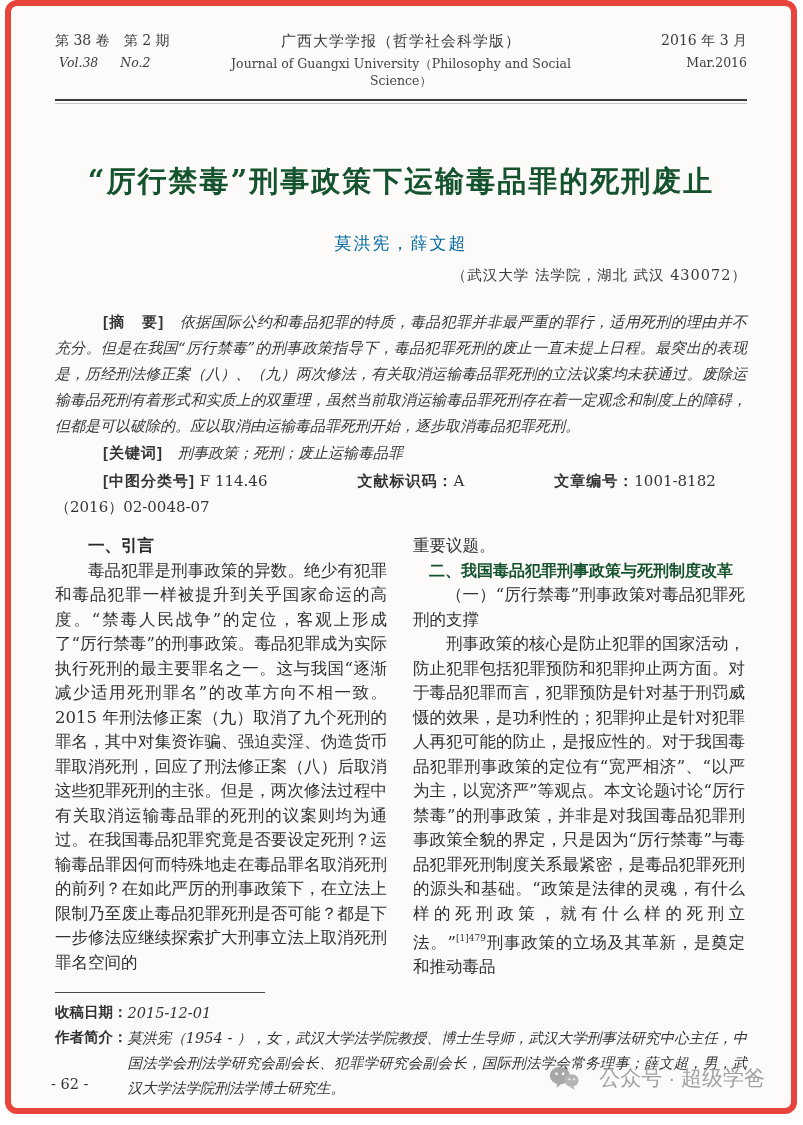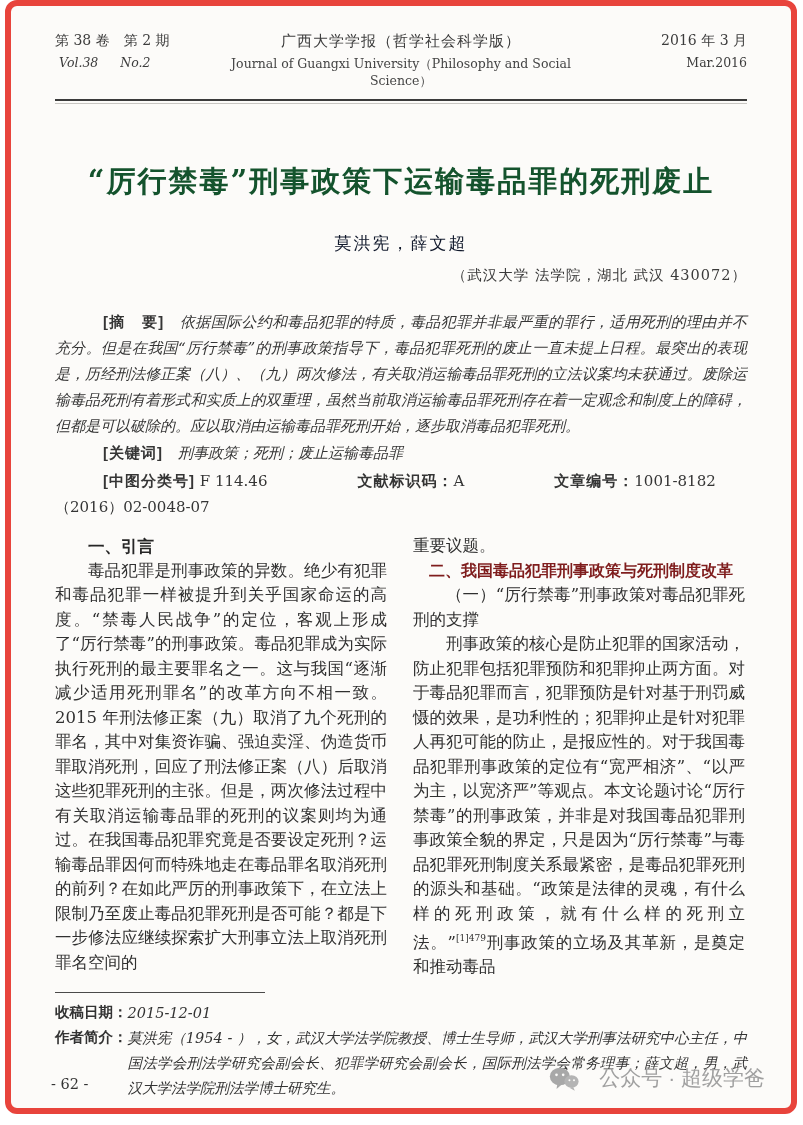--- a/index.html
+++ b/index.html
@@ -28,53 +28,53 @@
   .rule-thick { height:2px; background:#3b3b3b; margin-top:9px; }
   .rule-thin  { height:1px; background:#c8c6c2; margin-top:2px; }
 
   
   .title {
     margin-top:58px; text-align:center;
     font-size:29px; font-weight:bold; color:#14532d;
     letter-spacing:2px;
     font-family:"DejaVu Serif", serif;
   }
-  .authors { margin-top:30px; text-align:center; font-size:17px; color:#0f172a; letter-spacing:2px; }
+  .authors { margin-top:30px; text-align:center; font-size:17px; color:#0369a1; letter-spacing:2px; }
   .affil   { margin-top:11px; text-align:right; font-size:14.5px; color:#3a3a3a; letter-spacing:1px; }
 
   
   .meta { margin-top:24px; font-size:15px; line-height:26px; color:#353535; }
   .abstract { text-align:justify; font-style:italic; }
   .blabel { font-weight:bold; font-style:normal; font-family:"Liberation Sans", sans-serif; letter-spacing:1px;margin-left:48px; }
   .kwline { margin-top:1px; font-style:italic; }
   .clcline { margin-top:2px; font-style:normal; }
   .clcline .gap { display:inline-block; width:42px; }
   .doi { margin-top:4px; font-size:12.5px; color:#3d3d3d; font-style:normal; }
 
   
   .columns { display:flex; gap:26px; margin-top:14px; }
   .col { width:332px; font-size:16.5px; line-height:24.5px; text-align:justify; color:#303030; }
-  .h1 { font-family:Liberation Sans, sans-serif; font-weight:bold; color:#262626; text-indent:2em; font-size:16.5px; }
-  .h2 { font-family:"Liberation Sans", sans-serif; font-weight:bold; color:#7f1d1d; text-indent:1em; font-size:16px; }
+  .h1 { font-family:Liberation Serif, serif; font-weight:bold; color:#262626; text-indent:2em; font-size:16.5px; }
+  .h2 { font-family:"Liberation Sans", sans-serif; font-weight:bold; color:#14532d; text-indent:1em; font-size:16px; }
   .p-indent { text-indent:2em; }
   .p-cont { text-indent:0; }
   sup.cite { font-size:9px; color:#303030; }
 
   
   .foot-divider { width:210px; height:1px; background:#4a4a4a; margin-top:12px; }
   .footnote { margin-top:8px; font-size:14.5px; line-height:25px; color:#333; }
   .fn-row { display:flex; }
   .fn-label { font-family:Liberation Mono, monospace; font-weight:bold; white-space:nowrap; }
   .fn-text { flex:1; font-style:italic; text-align:justify; }
 
   
   .pageno { position:absolute; left:40px; bottom:16px; font-size:14.5px; color:#333; }
   .watermark {
     position:absolute; right:26px; bottom:16px;
-    display:flex; align-items:flex-end; gap:20px;
+    display:flex; align-items:center; gap:20px;
     color:#a0a0a0; font-size:21px; font-family:"Liberation Sans", sans-serif;
   }
   .wm-icon { width:30px; height:26px; }
 </style>
 </head>
 <body>
 
 <div class="frame">
   <div class="paper">
 

